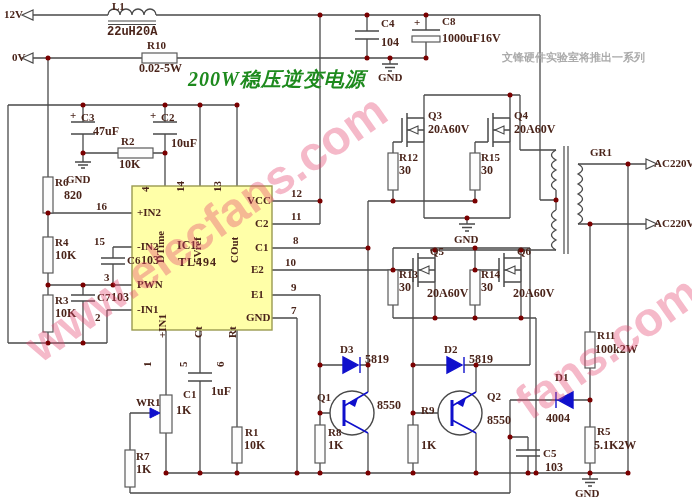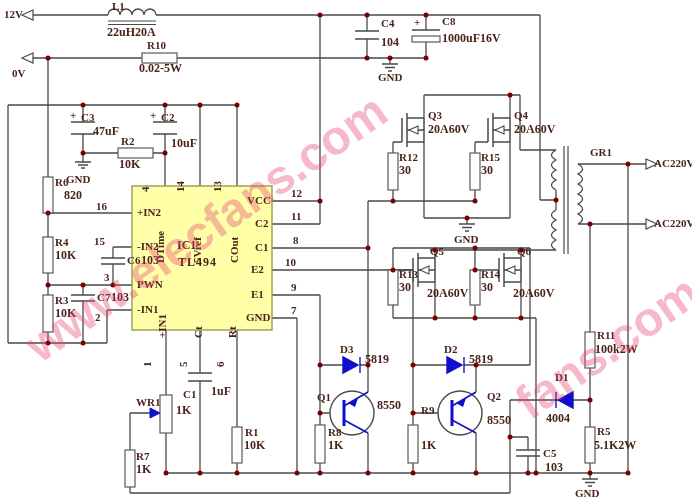--- a/index.html
+++ b/index.html
@@ -199,29 +199,31 @@
         <circle cx="368" cy="473" r="2.5"></circle>
       <circle cx="413" cy="473" r="2.5"></circle>
         <circle cx="476" cy="473" r="2.5"></circle>
         <circle cx="528" cy="473" r="2.5"></circle>
       <circle cx="536" cy="473" r="2.5"></circle>
         <circle cx="590" cy="473" r="2.5"></circle>
         <circle cx="628" cy="473" r="2.5"></circle>
     </g>
   </svg>
 
+  <div class="page-title">200W稳压逆变电源</div>
+  <div class="note" style="left:502px;top:50px;">文锋硬件实验室将推出一系列</div>
   <div class="icref" style="left:177px;top:239px;">IC1</div>
   <div class="icref tl" style="left:178px;top:256px;">TL494</div>
   <div class="wm" style="left:15px;top:328px;">www.elecfans.com</div>
   <div class="wm" style="left:505px;top:385px;">fans.com</div>
 
 <span class="lbl" style="left: 4px; top: 9px;">12V</span>
-    <span class="lbl" style="left: 12px; top: 68px;">0V</span>
+    <span class="lbl" style="left: 12px; top: 52px;">0V</span>
     <span class="lbl" style="left: 112px; top: 1px;">L1</span>
-    <span class="lbl val" style="left: 107px; top: 26px;">22uH20A</span>
+    <span class="lbl val" style="left: 107px; top: 26px; font-family: Liberation Mono, monospace;">22uH20A</span>
     <span class="lbl" style="left: 147px; top: 40px;">R10</span>
     <span class="lbl val" style="left: 139px; top: 62px;">0.02-5W</span>
     <span class="lbl" style="left: 381px; top: 18px;">C4</span>
     <span class="lbl val" style="left: 381px; top: 36px;">104</span>
     <span class="lbl" style="left: 414px; top: 17px;">+</span>
     <span class="lbl" style="left: 442px; top: 16px;">C8</span>
     <span class="lbl val" style="left: 442px; top: 32px;">1000uF16V</span>
     <span class="lbl" style="left: 378px; top: 72px;">GND</span>
     <span class="lbl" style="left: 70px; top: 110px;">+</span>
     <span class="lbl" style="left: 81px; top: 112px;">C3</span>

